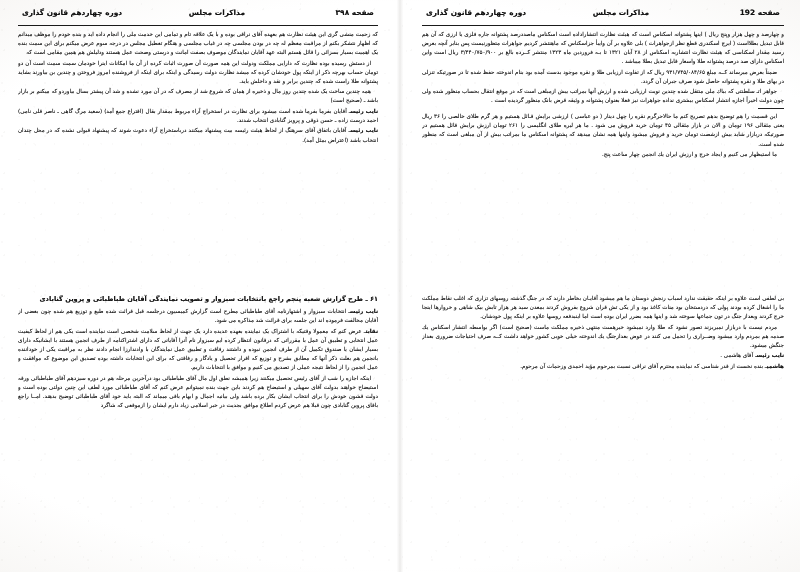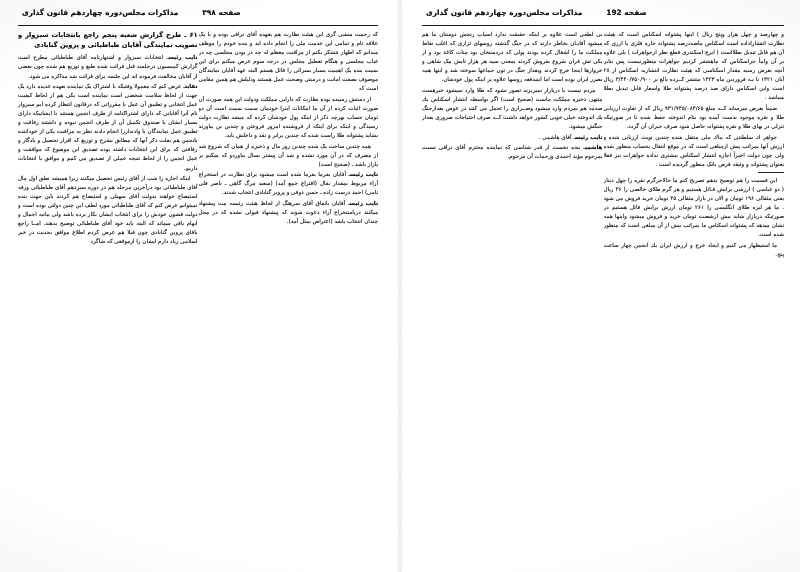--- a/index.html
+++ b/index.html
@@ -45,40 +45,42 @@
   .gutter:after{
     content:"";position:absolute;top:0;bottom:0;left:50%;width:7px;
     transform:translateX(-50%);
     background:linear-gradient(to right,rgba(0,0,0,0) 0%,rgba(120,115,108,.10) 40%,rgba(120,115,108,.16) 50%,rgba(120,115,108,.10) 60%,rgba(0,0,0,0) 100%);
   }
   .page.right { width:392px; padding:8px 16px 10px 14px; }
 
   
   .runhead{
     display:flex;flex-direction:row-reverse;align-items:baseline;
+    justify-content:space-between;
     direction:rtl;
     font-size:7.4px;
     color:#111;
     letter-spacing:.1px;
     padding:0 4px 2px 4px;
     height:15px;
   }
   .runhead .edition{font-weight:600;}
   .runhead .journal{font-weight:700;}
   .runhead .pageno{font-weight:600;padding-left:24px;}
   .rule{
     height:0;border:0;border-top:1.4px solid #1a1a1a;
     margin:0 0 4px 0;
   }
 
   
   .cols{
-    display:flex;
+    display:flex;flex-direction:column;
     direction:rtl;
     height:508px;
+    gap:10px;
   }
   .col{
     flex:1 1 0;
     position:relative;
     direction:rtl;
     text-align:justify;
     font-size:5.6px;
     line-height:1.62;
     color:#141414;
     overflow:hidden;

